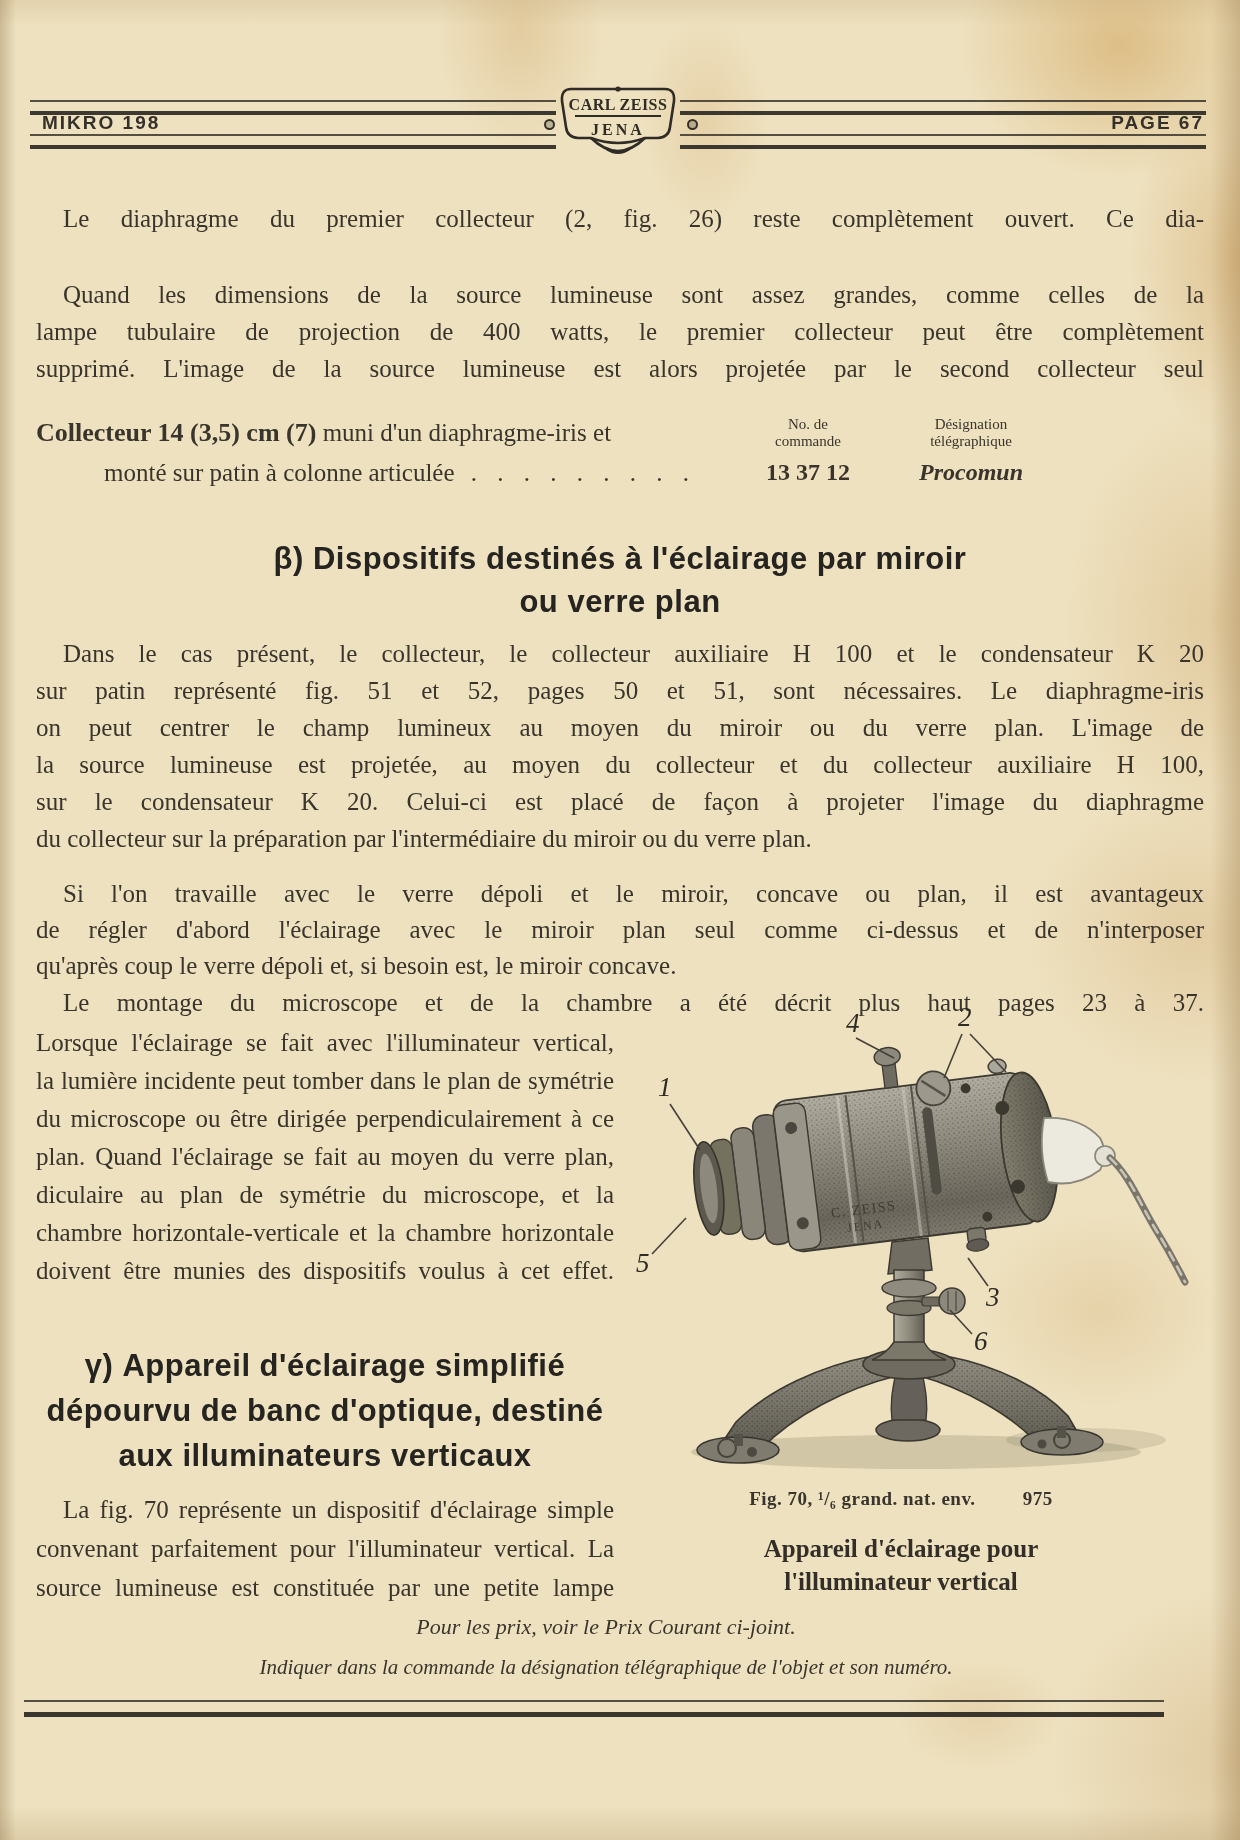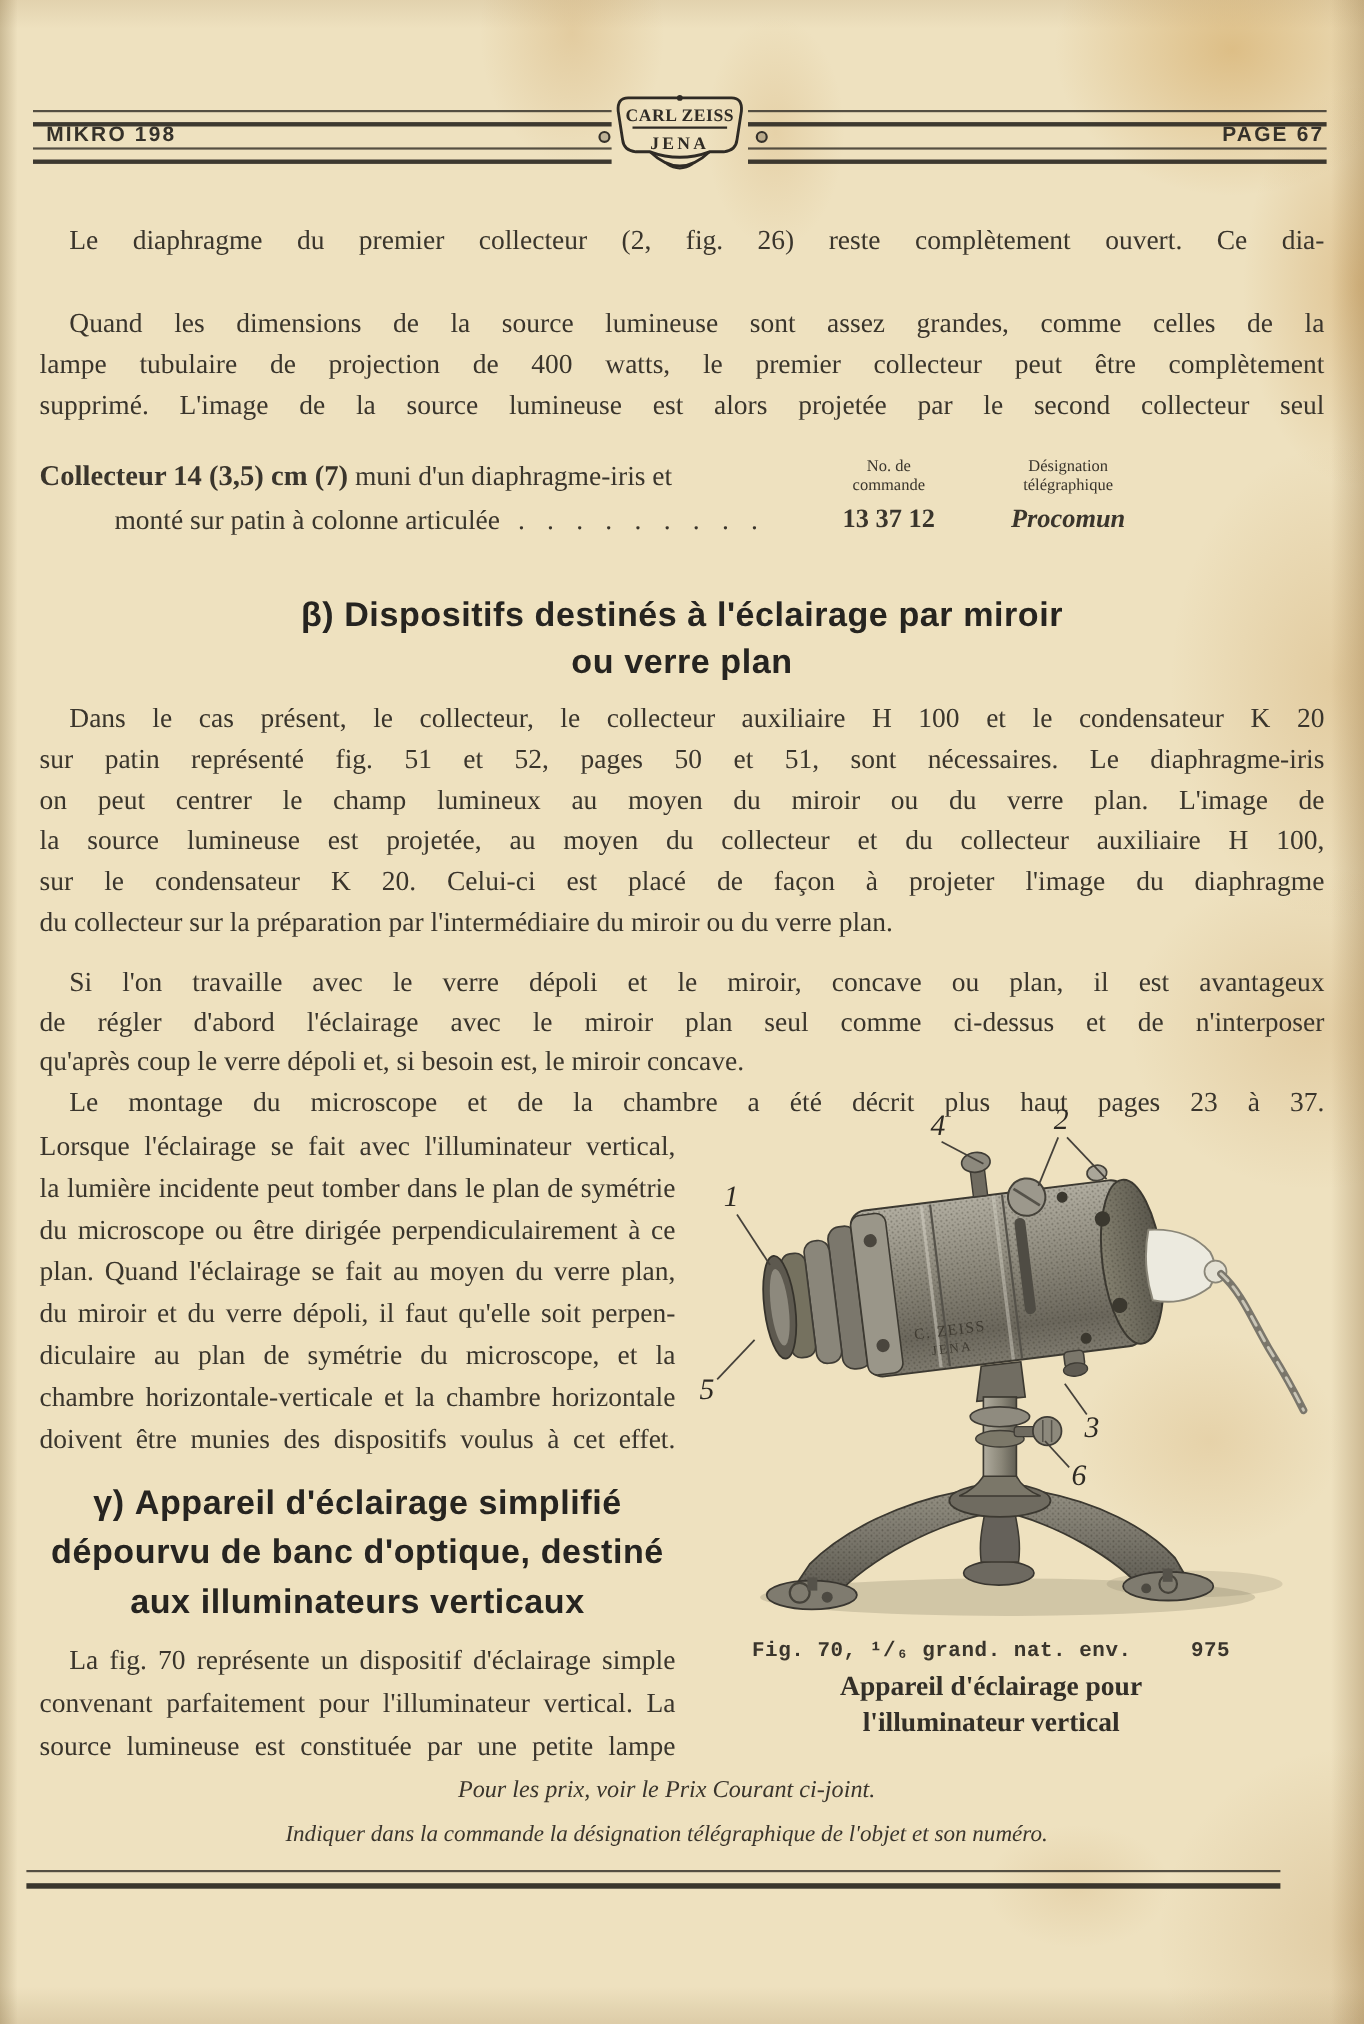--- a/index.html
+++ b/index.html
@@ -38,23 +38,23 @@
   .beta-h{font-size:31px;line-height:43px;}
   .gamma-h{font-size:31px;line-height:45px;}
   
   .prod-bold{font-weight:700;font-size:26px;}
   .dots{letter-spacing:7px;margin-left:10px;}
   .prod-col{position:absolute;top:2px;text-align:center;font-size:15px;line-height:17px;}
   .prod-val{margin-top:8px;font-size:24px;font-weight:700;line-height:28px;}
   .prod-val.it{font-style:italic;font-weight:600;}
   
   .figure-box{position:absolute;left:606px;top:1000px;width:590px;}
-  .fig-caption-meta{margin-top:6px;text-align:center;font-size:19px;font-weight:700;color:#3a352c;letter-spacing:.5px;font-family:Liberation Mono, monospace;}
+  .fig-caption-meta{margin-top:6px;text-align:center;font-size:19px;font-weight:700;color:#3a352c;letter-spacing:.5px;}
   .fig-caption-meta .num{margin-left:42px;}
-  .fig-title{text-align:center;font-size:25px;font-weight:700;line-height:33px;color:#332f28;margin-top:6px;}
+  .fig-title{text-align:center;font-size:25px;font-weight:700;line-height:33px;color:#332f28;margin-top:22px;}
   
   .footnote{position:absolute;left:36px;width:1140px;text-align:center;font-style:italic;color:#3a352c;}
   .bottom-rule{position:absolute;left:24px;top:1700px;width:1140px;height:10px;border-top:2px solid rgba(58,53,44,.85);border-bottom:5px solid rgba(44,40,33,.92);}
   svg text{font-family:"Liberation Serif","DejaVu Serif",serif;}
   .callout{font-size:27px;font-style:italic;fill:#2e2a24;}
 </style>
 </head>
 <body>
 
 <div class="page">
@@ -135,21 +135,20 @@
 
   <div class="block" style="top:984px;">
     <div class="line j ind">Le montage du microscope et de la chambre a été décrit plus haut pages 23 à 37.</div>
   </div>
 
   <div class="block narrow" style="top:1024px;line-height:38px;">
     <div class="line j">Lorsque l'éclairage se fait avec l'illuminateur vertical,</div>
     <div class="line j">la lumière incidente peut tomber dans le plan de symétrie</div>
     <div class="line j">du microscope ou être dirigée perpendiculairement à ce</div>
     <div class="line j">plan. Quand l'éclairage se fait au moyen du verre plan,</div>
-    <div class="line j">du miroir et du verre dépoli, il faut qu'elle soit perpen-</div>
     <div class="line j">diculaire au plan de symétrie du microscope, et la</div>
     <div class="line j">chambre horizontale-verticale et la chambre horizontale</div>
     <div class="line j">doivent être munies des dispositifs voulus à cet effet.</div>
   </div>
 
   <div class="block narrow h-sans gamma-h" style="top:1343px;">
     <div>γ) Appareil d'éclairage simplifié</div>
     <div>dépourvu de banc d'optique, destiné</div>
     <div>aux illuminateurs verticaux</div>
   </div>

